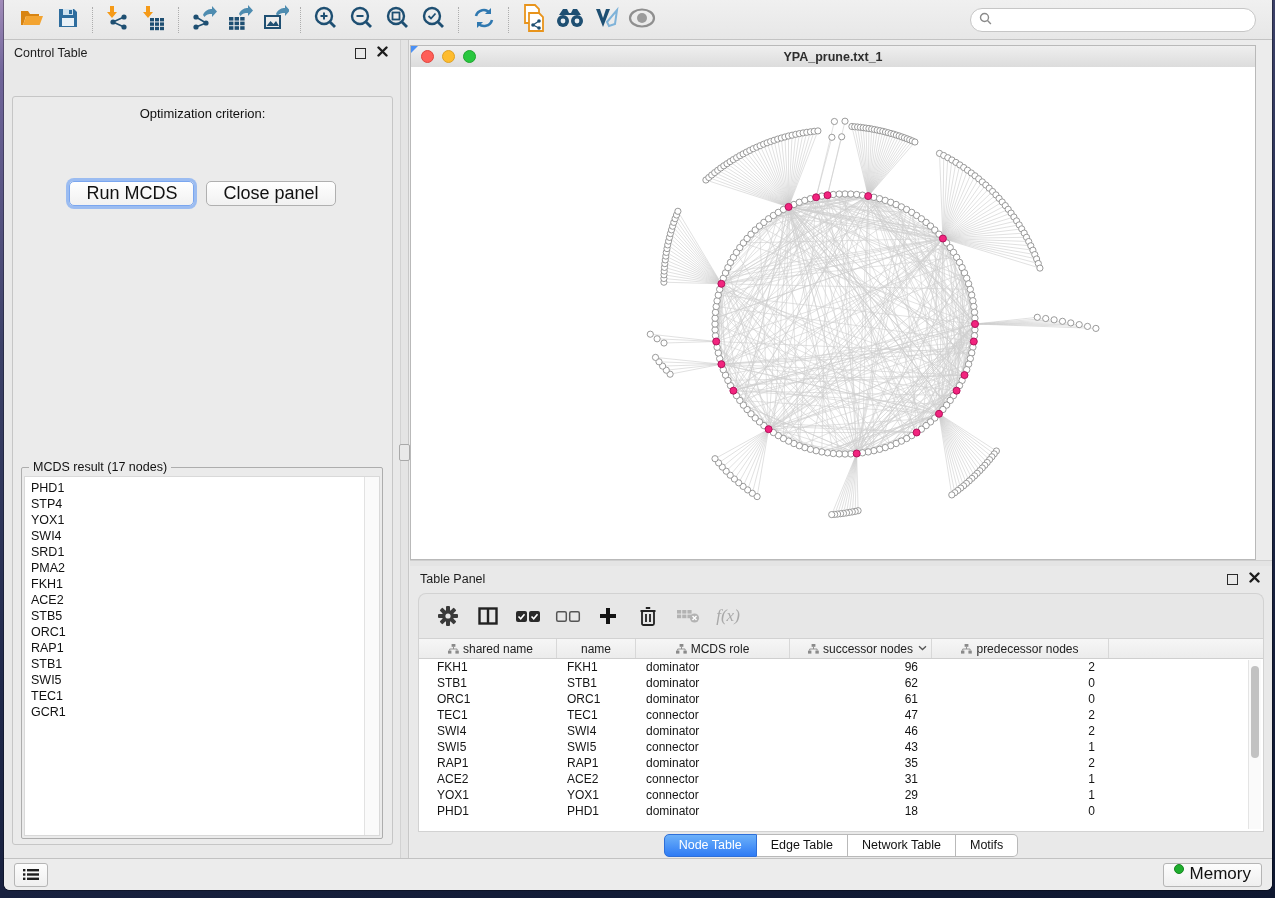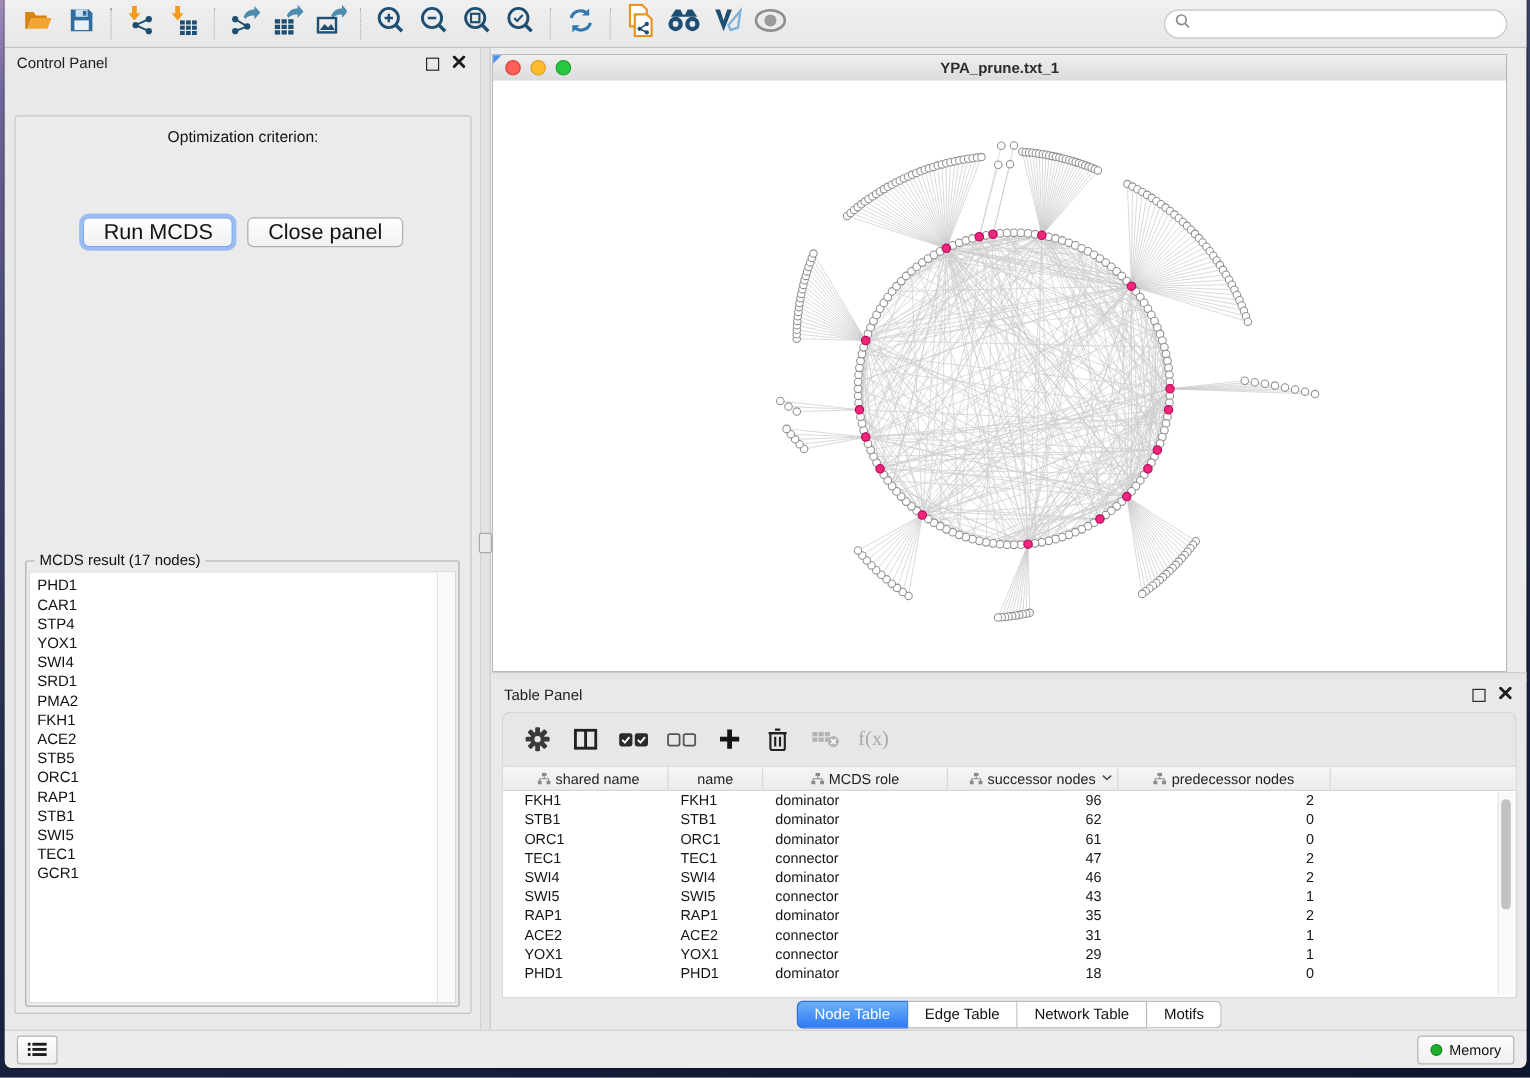--- a/index.html
+++ b/index.html
@@ -55,21 +55,21 @@
   .lights{position:absolute;left:10px;top:4px;display:flex;gap:8px}
   .light{width:13px;height:13px;border-radius:50%}
   .corner-focus{position:absolute;left:0;top:0;width:0;height:0;border-left:7px solid #4a90f5;border-bottom:7px solid transparent}
   .netcanvas{position:absolute;left:0;top:21px;right:0;bottom:0;background:#fff;overflow:hidden}
   .hsplit{position:absolute;left:3px;right:0;top:520px;height:6px;background:#e4e4e4;border-top:1px solid #cfcfcf;border-bottom:1px solid #c8c8c8}
   
   .tpanel{position:absolute;left:3px;right:0;top:526px;bottom:0;background:#e9e9e9}
   .tp-toolbar{position:absolute;left:8px;right:8px;top:27px;height:45px;background:#e7e7e7;border:1px solid #d2d2d2;
               border-bottom:none;border-radius:8px 8px 0 0;display:flex;align-items:center;gap:10px;padding:0 14px;box-sizing:border-box}
   .tico{display:flex;align-items:center;justify-content:center;width:30px;height:30px}
-  .fx{font-family:"Liberation Serif","DejaVu Serif",serif;font-size:17px;color:#a9a9a9}
+  .fx{font-family:"Liberation Serif","DejaVu Serif",serif;font-style:italic;font-size:17px;color:#a9a9a9}
   .tblock{position:absolute;left:8px;right:8px;top:72px;height:194px;background:#fff;border:1px solid #d2d2d2;box-sizing:border-box;overflow:hidden}
   .thead{display:flex;height:19px;background:linear-gradient(#f6f6f6,#ececec);border-bottom:1px solid #cfcfcf;padding-left:6px}
   .thcell{display:flex;align-items:center;justify-content:center;gap:4px;font-size:12px;color:#222;
           border-right:1px solid #d8d8d8;box-sizing:border-box;position:relative}
   .thcell .sort{position:absolute;right:4px;top:6px}
   .trow{display:flex;height:16px;padding-left:6px}
   .tcell{font-size:12px;color:#151515;line-height:16px;box-sizing:border-box;white-space:nowrap;overflow:hidden}
   .tcell.num{text-align:right;padding-right:14px}
   .c0{width:132px;padding-left:12px}.c1{width:79px;padding-left:10px}.c2{width:154px;padding-left:10px}.c3{width:142px}.c4{width:177px}
   .tscroll{position:absolute;right:2px;top:21px;bottom:2px;width:12px;background:#fafafa;border-left:1px solid #e4e4e4}
@@ -78,21 +78,21 @@
   .tp-tab{height:21px;line-height:21px;padding:0 14px;font-size:12.5px;background:#fff;border:1px solid #b9b9b9;border-left:none;color:#111}
   .tp-tab:first-child{border-left:1px solid #b9b9b9;border-radius:5px 0 0 5px}
   .tp-tab:last-child{border-radius:0 5px 5px 0}
   .tp-tab.sel{background:linear-gradient(#6db1f9,#2e7bf5);color:#fff;border-color:#2e6fd8}
   
   .statusbar{position:absolute;left:0;right:0;bottom:0;height:32px;background:#ececec;border-top:1px solid #c2c2c2;
              border-radius:0 0 6px 6px;display:flex;align-items:center;padding:0 10px;box-sizing:border-box}
   .sbtn{width:32px;height:22px;border:1px solid #b5b5b5;border-radius:3px;background:linear-gradient(#fdfdfd,#efefef);
         display:flex;align-items:center;justify-content:center}
   .membtn{margin-left:auto;height:22px;border:1px solid #b5b5b5;border-radius:3px;background:linear-gradient(#fdfdfd,#efefef);
-          display:flex;align-items:center;gap:6px;padding:0 10px;font-size:12px;color:#111}
+          display:flex;align-items:flex-start;gap:6px;padding:0 10px;font-size:17px;color:#111}
   .memdot{width:10px;height:10px;border-radius:50%;background:#1fae2e;border:1px solid #15861f;box-sizing:border-box}
 </style>
 </head>
 <body>
 
 <div class="app">
 
   <div class="toolbar">
     <div class="tbtn">
         <span><svg width="26" height="22" viewBox="0 0 26 22">
@@ -241,21 +241,21 @@
       <span><svg width="13" height="13" viewBox="0 0 13 13">
             <circle cx="5.5" cy="5.5" r="4" fill="none" stroke="#8a8a8a" stroke-width="1.4"></circle>
             <path d="M8.5 8.5l3.4 3.4" stroke="#8a8a8a" stroke-width="1.4"></path>
           </svg></span>
       <input value="" placeholder="" style="">
     </div>
   </div>
 
   <div class="cpanel">
     <div class="panel-head">
-      <span>Control Panel</span>
+      <span>Control Table</span>
       <span class="sp"></span>
       <span class="wbtn">
           <span class="float-glyph"></span>
         </span>
       <span class="wbtn">
           <span><svg width="11" height="11" viewBox="0 0 11 11">
               <path d="M1.5 1.5l8 8M9.5 1.5l-8 8" stroke="#1c1c1c" stroke-width="2.4" stroke-linecap="round"></path>
             </svg></span>
         </span>
     </div>
@@ -267,21 +267,20 @@
           </div>
         <div class="pbtn">
             <span>Close panel</span>
           </div>
       </div>
       <div class="groupbox">
         <span class="legend">MCDS result (17 nodes)</span>
         <div class="mcds-list">
           <div class="mcds-items">
               <div>PHD1</div>
-              <div>CAR1</div>
               <div>STP4</div>
               <div>YOX1</div>
               <div>SWI4</div>
               <div>SRD1</div>
               <div>PMA2</div>
               <div>FKH1</div>
               <div>ACE2</div>
               <div>STB5</div>
               <div>ORC1</div>
               <div>RAP1</div>

